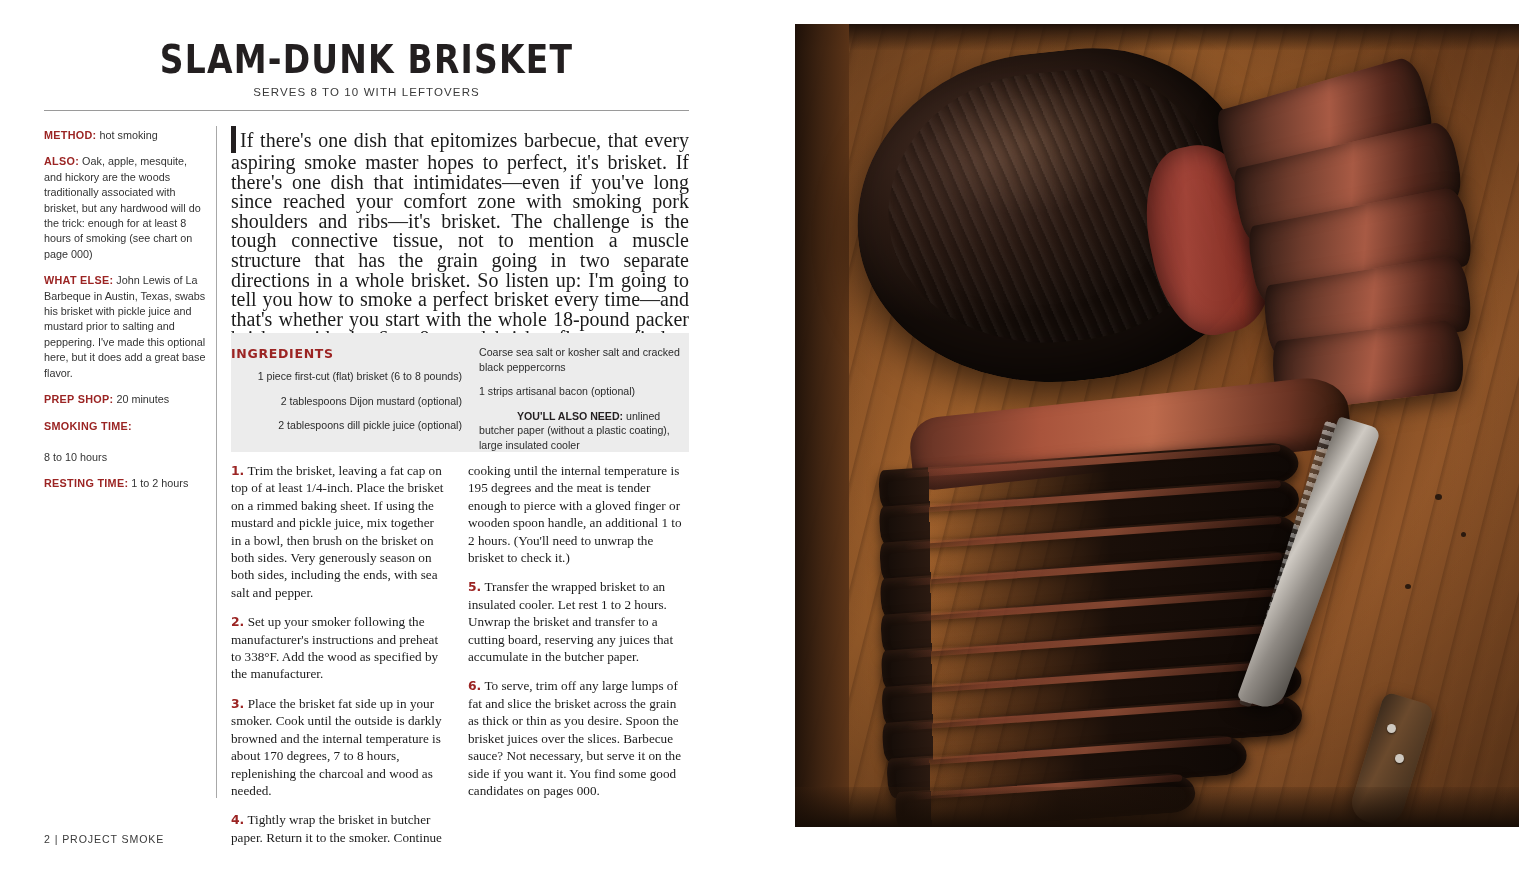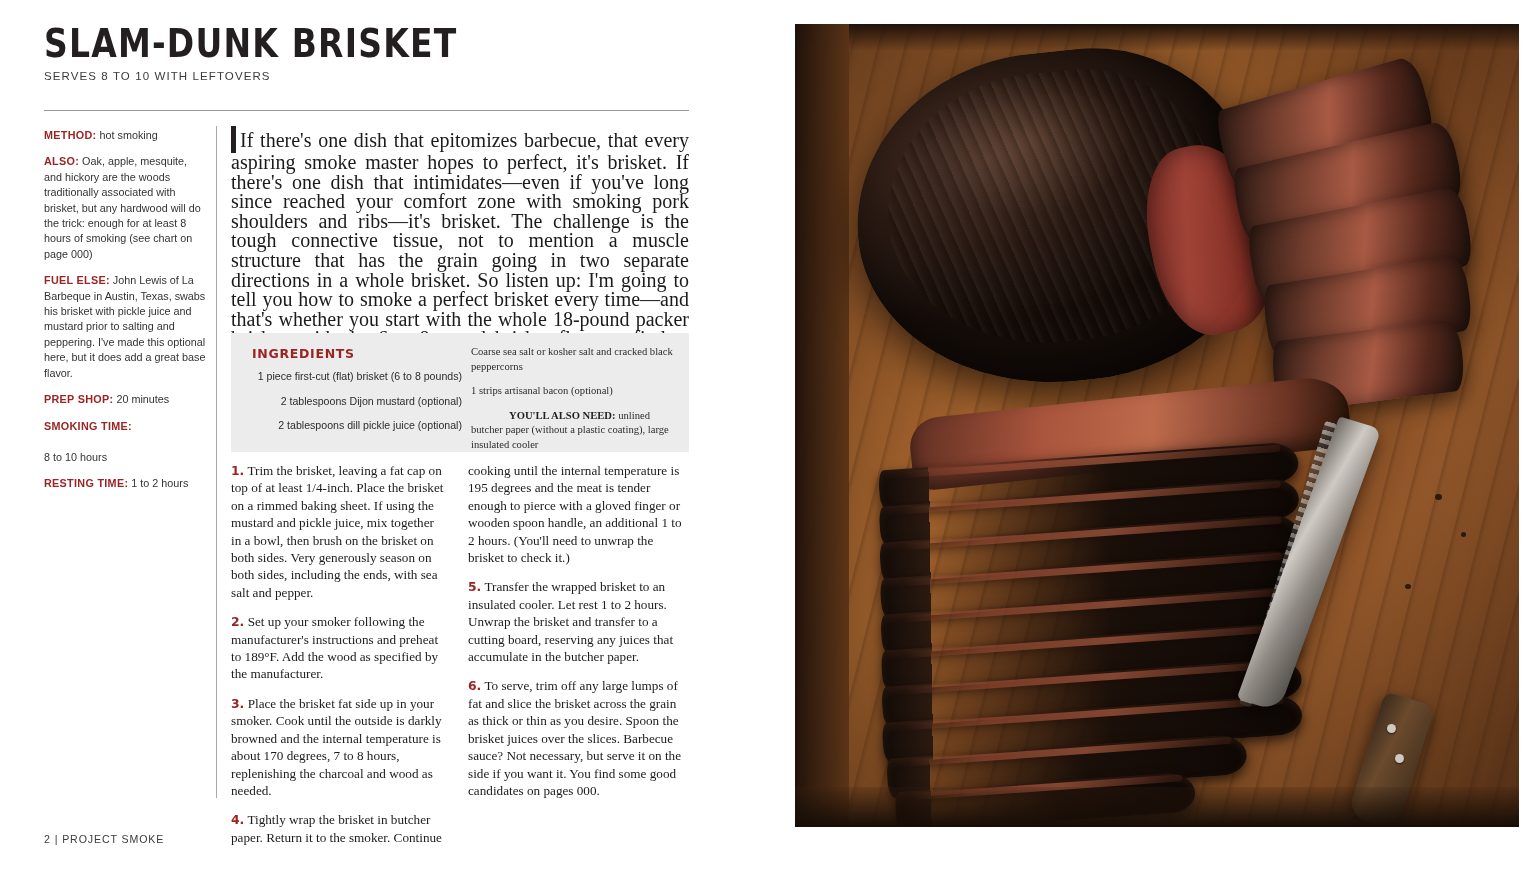--- a/index.html
+++ b/index.html
@@ -27,22 +27,23 @@
     position: absolute;
     left: 0; top: 0;
     width: 795px; height: 876px;
     background: #ffffff;
     overflow: hidden;
   }
 
   .title-block {
     position: absolute;
     left: 44px;
-    top: 24px;
+    top: 40px;
     width: 645px;
+    text-align: center;
   }
   .recipe-title {
     font-family: "DejaVu Sans", sans-serif;
     font-weight: bold;
     font-size: 33px;
     letter-spacing: 1.2px;
     color: #231f20;
     margin: 0;
     line-height: 1.05;
     transform: scaleY(1.18);
@@ -122,40 +123,40 @@
     height: 119px;
     background: #ececec;
   }
   .ing-head {
     font-family: "DejaVu Sans", sans-serif;
     font-weight: bold;
     font-size: 12.5px;
     letter-spacing: 0.7px;
     color: #9b2423;
     position: absolute;
-    left: 21px;
+    left: 0;
     top: 13px;
   }
   .ing-col-a {
     position: absolute;
     left: 16px;
     top: 36px;
     width: 215px;
     font-family: "Liberation Sans", sans-serif;
     font-size: 10.6px;
     line-height: 14.6px;
     color: #2c2c2c;
     text-align: right;
   }
   .ing-col-b {
     position: absolute;
-    left: 240px;
+    left: 248px;
     top: 12px;
     width: 205px;
-    font-family: Liberation Serif, serif;
+    font-family: Liberation Sans, sans-serif;
     font-size: 10.6px;
     line-height: 14.6px;
     color: #2c2c2c;
   }
   .ing-col-a p, .ing-col-b p { margin: 0 0 10px 0; }
   .ing-strong { font-weight: bold; color: #231f20; margin-left: 38px; }
 
   
   .steps-left {
     position: absolute;
@@ -401,21 +402,21 @@
     <div class="title-rule"></div>
 
     <div class="sidebar">
       <p>
         <span class="lbl">METHOD:</span><span> hot smoking</span>
       </p>
       <p>
         <span class="lbl">ALSO:</span><span> Oak, apple, mesquite, and hickory are the woods traditionally associated with brisket, but any hardwood will do the trick: enough for at least 8 hours of smoking (see chart on page 000)</span>
       </p>
       <p>
-        <span class="lbl">FUEL ELSE:</span><span> John Lewis of La Barbeque in Austin, Texas, swabs his brisket with pickle juice and mustard prior to salting and peppering. I've made this optional here, but it does add a great base flavor.</span>
+        <span class="lbl">WHAT ELSE:</span><span> John Lewis of La Barbeque in Austin, Texas, swabs his brisket with pickle juice and mustard prior to salting and peppering. I've made this optional here, but it does add a great base flavor.</span>
       </p>
       <p>
         <span class="lbl">PREP SHOP:</span><span> 20 minutes</span>
       </p>
       <p class="tight">
         <span class="lbl">SMOKING TIME:</span>
       </p>
       <p>
         <span>8 to 10 hours</span>
       </p>
@@ -441,21 +442,21 @@
         <p>Coarse sea salt or kosher salt and cracked black peppercorns</p>
         <p>1 strips artisanal bacon (optional)</p>
         <p>
           <span class="ing-strong">YOU'LL ALSO NEED:</span><span> unlined butcher paper (without a plastic coating), large insulated cooler</span>
         </p>
       </div>
     </div>
 
     <div class="steps-left">
       <p><span class="stepnum">1.</span><span> Trim the brisket, leaving a fat cap on top of at least 1/4-inch. Place the brisket on a rimmed baking sheet. If using the mustard and pickle juice, mix together in a bowl, then brush on the brisket on both sides. Very generously season on both sides, including the ends, with sea salt and pepper.</span></p>
-      <p><span class="stepnum">2.</span><span> Set up your smoker following the manufacturer's instructions and preheat to 189°F. Add the wood as specified by the manufacturer.</span></p>
+      <p><span class="stepnum">2.</span><span> Set up your smoker following the manufacturer's instructions and preheat to 338°F. Add the wood as specified by the manufacturer.</span></p>
       <p><span class="stepnum">3.</span><span> Place the brisket fat side up in your smoker. Cook until the outside is darkly browned and the internal temperature is about 170 degrees, 7 to 8 hours, replenishing the charcoal and wood as needed.</span></p>
       <p><span class="stepnum">4.</span><span> Tightly wrap the brisket in butcher paper. Return it to the smoker. Continue</span></p>
     </div>
 
     <div class="steps-right">
       <p><span>cooking until the internal temperature is 195 degrees and the meat is tender enough to pierce with a gloved finger or wooden spoon handle, an additional 1 to 2 hours. (You'll need to unwrap the brisket to check it.)</span></p>
       <p><span class="stepnum">5.</span><span> Transfer the wrapped brisket to an insulated cooler. Let rest 1 to 2 hours. Unwrap the brisket and transfer to a cutting board, reserving any juices that accumulate in the butcher paper.</span></p>
       <p><span class="stepnum">6.</span><span> To serve, trim off any large lumps of fat and slice the brisket across the grain as thick or thin as you desire. Spoon the brisket juices over the slices. Barbecue sauce? Not necessary, but serve it on the side if you want it. You find some good candidates on pages 000.</span></p>
     </div>
 

